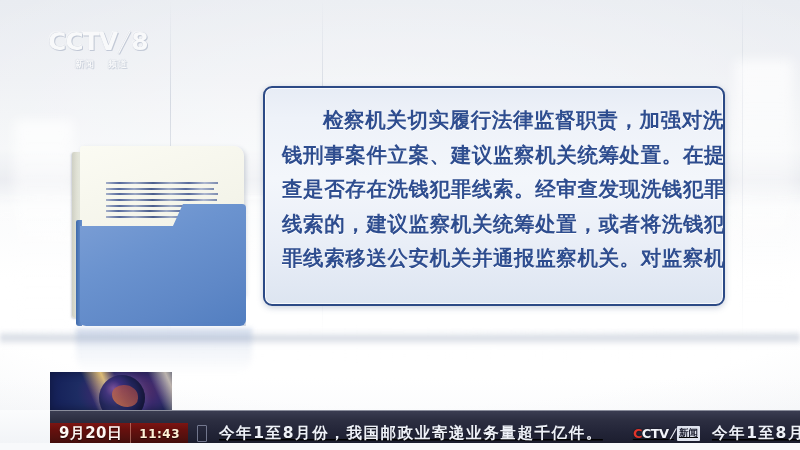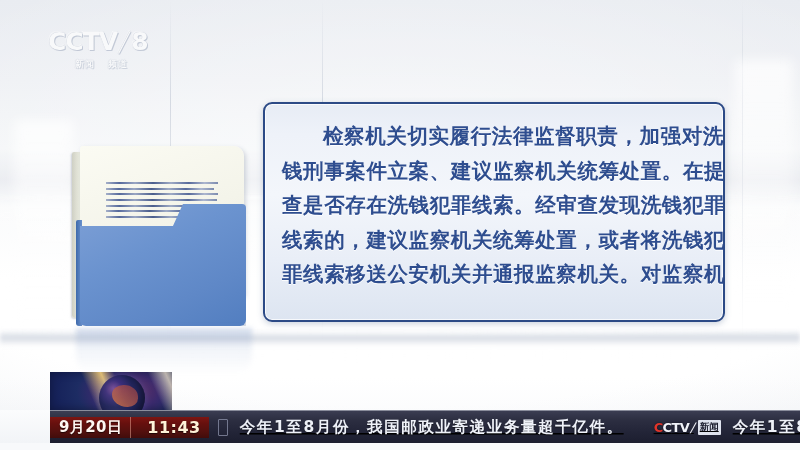--- a/index.html
+++ b/index.html
@@ -203,21 +203,21 @@
        rgba(150,172,210,0.13) 45%,
        rgba(255,255,255,0) 100%);
     filter: blur(2.5px);
     border-radius: 0 0 18px 18px;
   }
 
   
   .caption-box {
     position: absolute;
     left: 263px;
-    top: 102px;
+    top: 86px;
     width: 462px;
     height: 220px;
     border: 2px solid #2c4a86;
     border-radius: 9px;
     background: linear-gradient(180deg,
         #e7ecf5 0%,
         #eef2f9 14%,
         #f3f6fb 42%,
         #e9eef7 72%,
         #dde5f1 100%);
@@ -292,21 +292,21 @@
     filter: blur(.5px);
   }
 
   .ticker {
     position: absolute;
     left: 50px;
     right: 0;
     top: 410px;
     height: 33px;
     display: flex;
-    align-items: center;
+    align-items: flex-end;
     background: linear-gradient(180deg, #3b3d52 0%, #2c2e41 28%, #232538 62%, #1b1d2e 100%);
     border-top: 1px solid rgba(230,234,245,.55);
     overflow: hidden;
   }
   .ticker-date {
     flex: 0 0 auto;
     display: flex;
     align-items: center;
     background: linear-gradient(180deg,#7d1512 0%, #66100e 32%, #53100e 70%, #410c0b 100%);
     padding: 0 8px 0 9px;
@@ -319,25 +319,24 @@
     letter-spacing: .4px;
     text-shadow: 0 1px 1px rgba(0,0,0,.6);
   }
   .t-sep {
     width: 1px;
     height: 21px;
     background: rgba(255,190,170,.45);
   }
   .t-time {
     color: #fff2d8;
-    font-size: 16px;
+    font-size: 12px;
     font-weight: bold;
     letter-spacing: .5px;
     text-shadow: 0 1px 1px rgba(0,0,0,.6);
-    margin-left: 8px;
   }
   .ticker-scroll {
     flex: 1 1 auto;
     display: flex;
     align-items: center;
     gap: 12px;
     padding-left: 9px;
     white-space: nowrap;
     overflow: hidden;
     text-decoration: underline;

